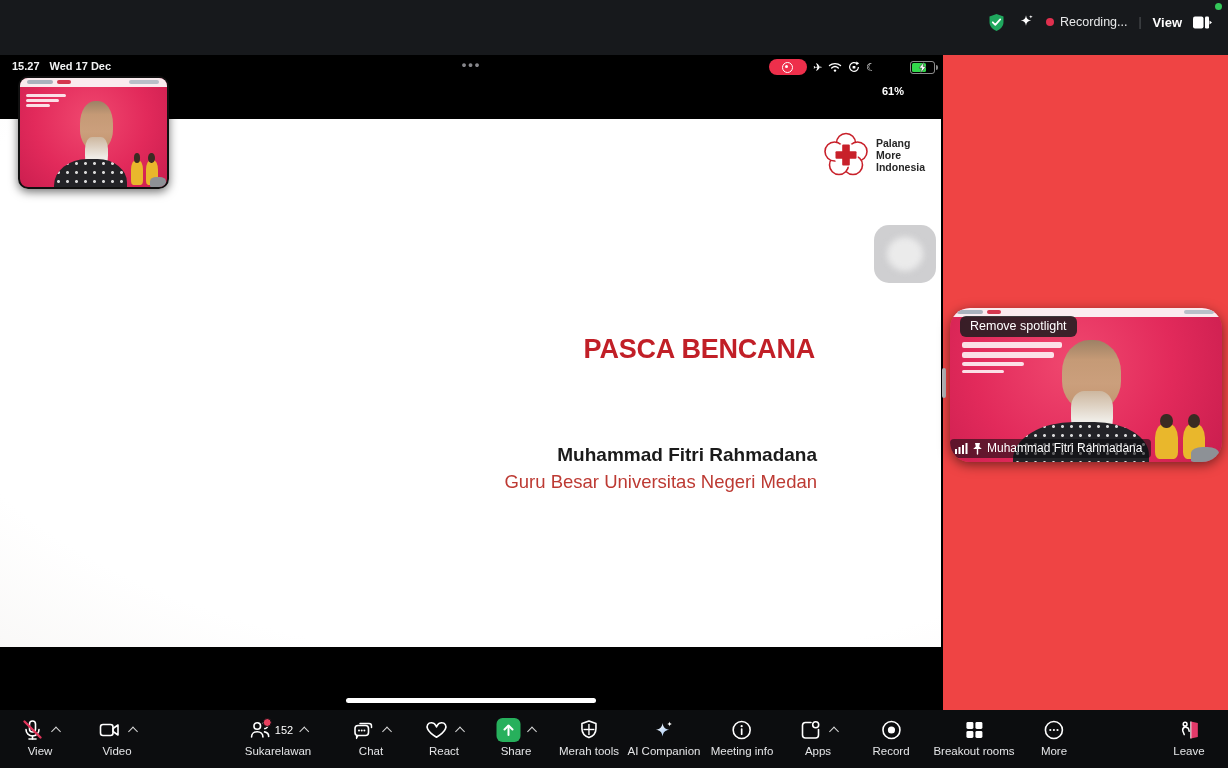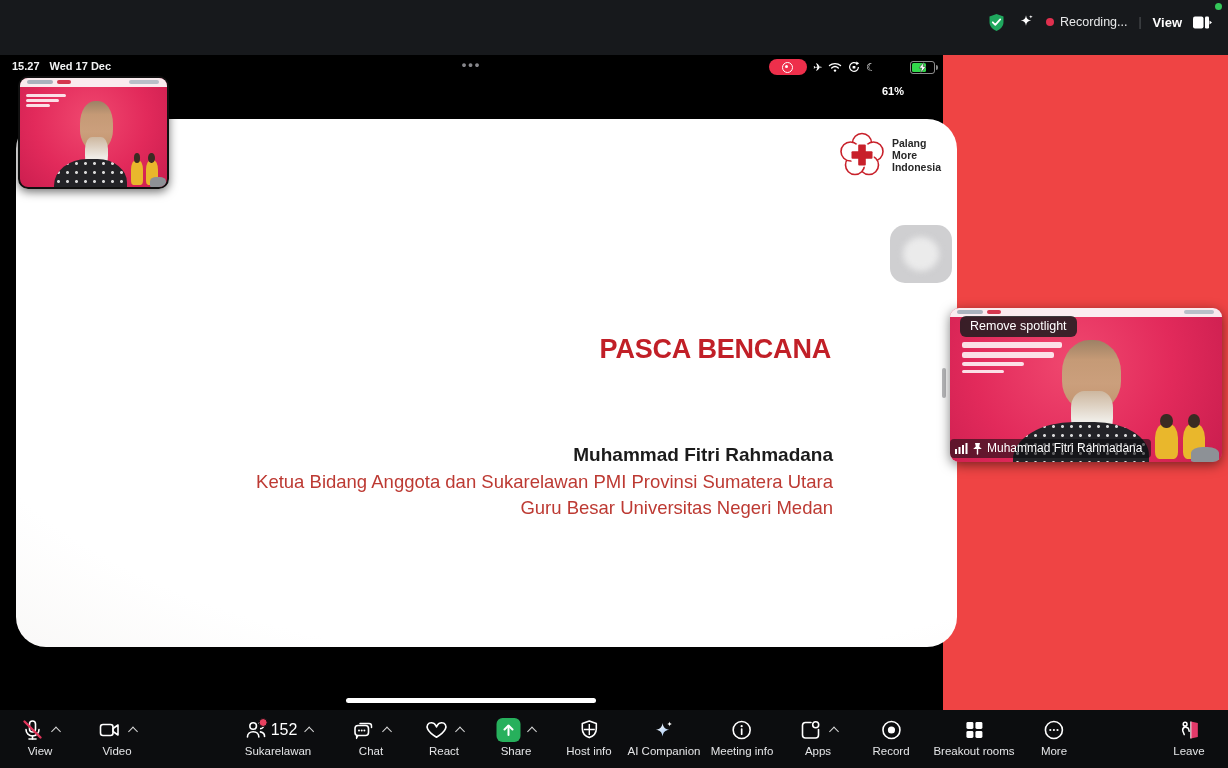--- a/index.html
+++ b/index.html
@@ -25,22 +25,22 @@
   .rec-ring{width:9px;height:9px;border:1.5px solid #fff;border-radius:50%;position:relative;}
   .rec-ring::after{content:"";position:absolute;left:2px;top:2px;width:3px;height:3px;border-radius:50%;background:#fff;}
   .sb-glyph{color:#fff;font-size:11px;line-height:1;}
   .sb-pct{color:#fff;font-size:11px;font-weight:600;margin-top:48px;}
   .battery{position:relative;width:23px;height:11px;border:1px solid rgba(255,255,255,.55);border-radius:3px;}
   .battery::after{content:"";position:absolute;right:-4px;top:3px;width:2px;height:5px;background:rgba(255,255,255,.55);border-radius:0 2px 2px 0;}
   .battery-fill{position:absolute;left:1px;top:1px;bottom:1px;width:60%;background:#32d74b;border-radius:1.5px;}
   .battery-bolt{position:absolute;left:7px;top:0;}
 
   
-  .slide{position:absolute;left:16px;top:64px;width:941px;height:528px;
-         background:radial-gradient(130% 120% at 62% 38%, #ffffff 55%, #f4f2f0 85%, #e9e7e4 100%);border-radius:30px;}
+  .slide{position:absolute;left:0;top:64px;width:941px;height:528px;
+         background:radial-gradient(130% 120% at 62% 38%, #ffffff 55%, #f4f2f0 85%, #e9e7e4 100%);}
   .pmi-logo{position:absolute;top:13px;right:16px;display:flex;align-items:center;gap:7px;}
   .pmi-text{font-size:10.5px;font-weight:700;color:#272727;line-height:1.15;}
   .widget-blob{position:absolute;left:874px;top:106px;width:62px;height:58px;border-radius:15px;background:rgba(168,168,171,.55);}
   .widget-blob::after{content:"";position:absolute;left:13px;top:12px;width:36px;height:34px;border-radius:50%;
                       background:rgba(240,240,240,.85);filter:blur(3px);}
   .slide-title{position:absolute;top:212px;right:126px;text-align:right;font-size:27px;font-weight:700;
                color:#c11f27;line-height:1.38;letter-spacing:-0.2px;}
   .slide-speaker{position:absolute;top:323px;right:124px;text-align:right;line-height:1.42;}
   .sp-name{font-size:19px;font-weight:600;color:#1b1b1b;}
   .sp-role{font-size:18.5px;color:#bd3a33;}
@@ -73,41 +73,41 @@
   .rock{position:absolute;right:0;bottom:0;width:44%;height:28%;background:#8d9196;border-radius:40% 40% 10% 10%;}
 
   
   .selfview{position:absolute;left:18px;top:76px;width:147px;height:109px;border-radius:10px;
             border:2px solid #101010;box-shadow:0 3px 10px rgba(0,0,0,.55);overflow:hidden;
             background:radial-gradient(circle at 48% 38%, #f0486f 0%, #e22a5b 55%, #c91d4e 100%);}
   .selfview .bg-text{left:6px;top:16px;width:45%;}
   .selfview .bg-text .ln{height:3px;margin-bottom:2px;}
 
   
-  .spot-tile{position:absolute;left:950px;top:308px;width:272px;height:154px;border-radius:9px;overflow:hidden;
+  .spot-tile{position:absolute;left:950px;top:308px;width:272px;height:154px;border-radius:20px;overflow:hidden;
              box-shadow:0 3px 12px rgba(0,0,0,.5);
              background:radial-gradient(circle at 45% 35%, #f0486f 0%, #e22a5b 55%, #c91d4e 100%);}
   .spot-tile .bg-text{left:12px;top:34px;width:45%;}
   .remove-pill{position:absolute;left:10px;top:8px;padding:3px 10px 4px;background:rgba(28,28,30,.85);
                border-radius:6px;font-size:12.5px;color:#fff;z-index:4;}
   .name-bar{position:absolute;left:0;bottom:4px;display:flex;align-items:center;gap:4px;
             padding:2px 9px 3px 5px;background:rgba(12,12,16,.58);border-radius:4px;z-index:4;}
   .name-text{font-size:12px;color:#fff;}
 
   
   .resize-pill{position:absolute;left:942px;top:368px;width:4px;height:30px;border-radius:2px;background:#b9b9bb;}
 
   
   .toolbar{position:absolute;left:0;top:710px;width:1228px;height:58px;background:#0c0d0f;}
   .titem{position:absolute;top:7px;transform:translateX(-50%);display:flex;flex-direction:column;align-items:center;cursor:default;}
   .irow{display:flex;align-items:center;height:26px;position:relative;}
   .tlabel{margin-top:2px;font-size:11.5px;color:#e4e5e7;white-space:nowrap;}
   .chev{width:6px;height:6px;border-left:1.7px solid #d8d8d8;border-top:1.7px solid #d8d8d8;
         transform:rotate(45deg);margin-left:8px;margin-top:2px;}
-  .pcount{font-size:16px;color:#fff;margin-left:3px;}
+  .pcount{font-size:11px;color:#fff;margin-left:3px;}
   .pdot{position:absolute;left:15px;top:1px;width:7px;height:7px;border-radius:50%;background:#e8415f;border:1.5px solid #0c0d0f;}
   .green-btn{width:24px;height:24px;border-radius:6px;background:#27b05c;display:flex;align-items:center;justify-content:center;}
 </style>
 </head>
 <body>
 
 <div id="app">
 
   <div class="topbar">
     <div class="topbar-right">
@@ -188,21 +188,20 @@
       </div>
 
       <div class="widget-blob"></div>
 
       <div class="slide-title">
         <div>PASCA BENCANA</div>
       </div>
 
       <div class="slide-speaker">
         <div class="sp-name">Muhammad Fitri Rahmadana</div>
-        <div class="sp-role">Ketua Bidang Anggota dan Sukarelawan PMI Provinsi Sumatera Utara</div>
         <div class="sp-role">Guru Besar Universitas Negeri Medan</div>
       </div>
     </div>
 
     <div class="home-indicator"></div>
   </div>
 
   <div class="selfview">
     <div class="scene">
       <div class="bg-banner">
@@ -347,21 +346,21 @@
     </div>
 
     <div class="titem" style="left:589px">
       <div class="irow">
         <svg width="24" height="24" viewBox="0 0 24 24">
           <path d="M12 3l7 2.5v5.2c0 4.5-3 7.4-7 8.9-4-1.5-7-4.4-7-8.9V5.5z" fill="none" stroke="#fff" stroke-width="1.6" stroke-linejoin="round"></path>
           <line x1="12" y1="6" x2="12" y2="17" stroke="#fff" stroke-width="1.4"></line>
           <line x1="6.5" y1="11.5" x2="17.5" y2="11.5" stroke="#fff" stroke-width="1.4"></line>
         </svg>
       </div>
-      <div class="tlabel">Host info</div>
+      <div class="tlabel">Merah tools</div>
     </div>
 
     <div class="titem" style="left:664px">
       <div class="irow">
         <svg width="24" height="24" viewBox="0 0 24 24">
           <defs>
               <linearGradient id="sg" x1="0" y1="0" x2="1" y2="1">
             <stop offset="0" stop-color="#ffffff"></stop>
                 <stop offset="1" stop-color="#9ec3f0"></stop>
           </linearGradient>

